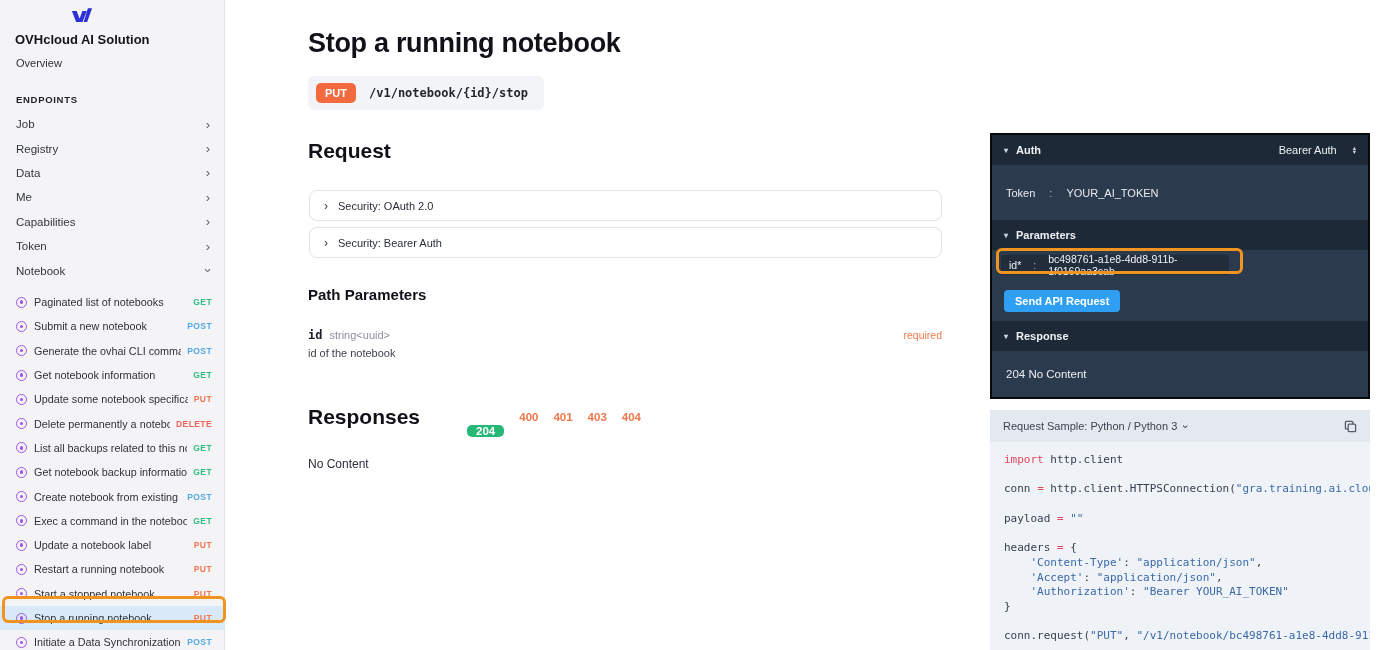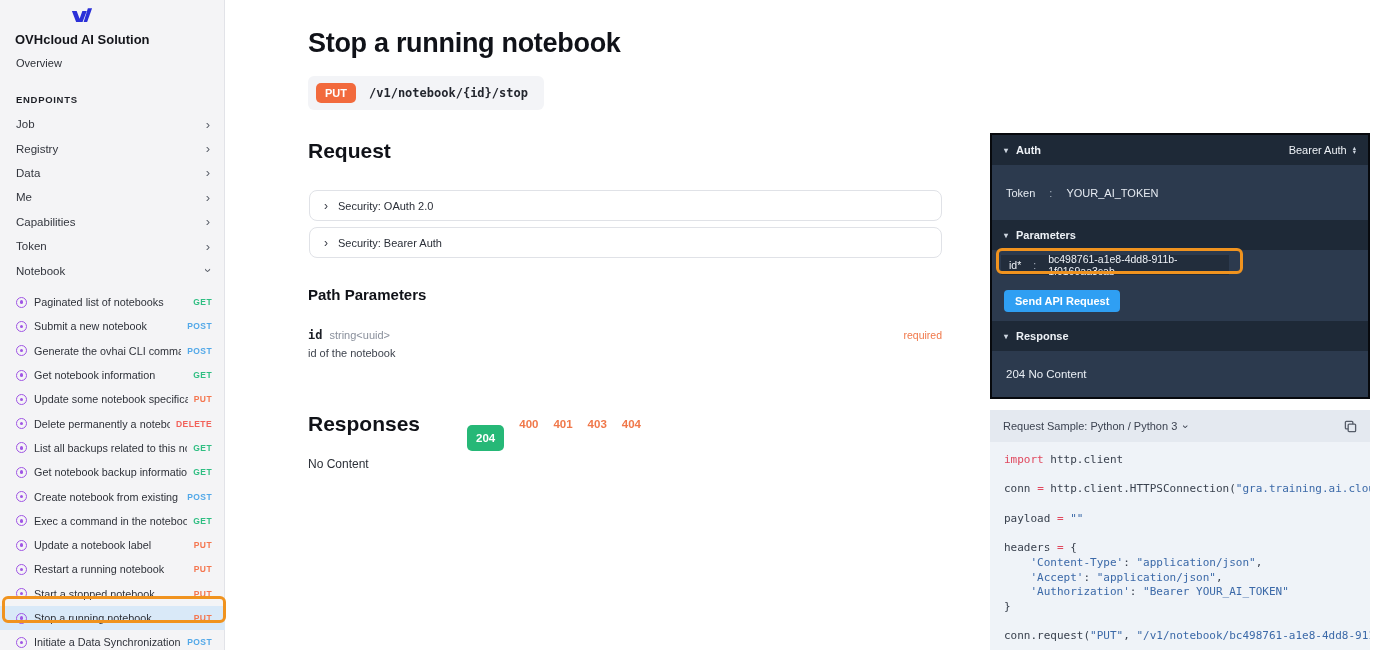--- a/index.html
+++ b/index.html
@@ -53,30 +53,30 @@
   .acc-label { font-size:11px; color:#2a2e37; }
   .h3-path { position:absolute; left:308px; top:286px; font-size:15px; font-weight:700; color:#101218; }
   .param-row { position:absolute; left:308px; top:328px; width:634px; display:flex; align-items:baseline; }
   .param-name { font-family:"DejaVu Sans Mono", monospace; font-size:12px; font-weight:700; color:#1c1f26; }
   .param-type { font-size:11px; color:#8a909c; margin-left:7px; flex:1; }
   .param-required { font-size:10.5px; color:#f0784a; }
   .param-desc { position:absolute; left:308px; top:347px; font-size:11px; color:#3f444e; }
   .responses-row { position:absolute; left:308px; top:397px; display:flex; align-items:center; }
   .responses-heading { font-size:21px; font-weight:700; color:#101218; margin-right:47px; }
   .resp-tabs { display:flex; align-items:center; gap:15px; }
-  .tab-active { background:#26b877; color:#fff; font-size:11.5px; font-weight:700; padding:7px 9px; border-radius:5px; cursor:pointer;margin-top:28px; }
+  .tab-active { background:#26b877; color:#fff; font-size:11.5px; font-weight:700; padding:0 9px; border-radius:5px; cursor:pointer;margin-top:28px; }
   .tab-plain { color:#f0784a; font-size:11.5px; font-weight:600; cursor:pointer; }
   .no-content { position:absolute; left:308px; top:457px; font-size:12px; color:#2c3038; }
 
   
   .auth-panel { position:absolute; left:990px; top:133px; width:380px; background:#2c3a4e; border:2px solid #07090d; }
   .dark-header { height:30px; background:#1e2937; display:flex; align-items:center; justify-content:space-between; padding:0 12px; }
   .dh-left { display:flex; align-items:center; gap:8px; font-size:11px; font-weight:600; color:#edf1f6; cursor:pointer; }
   .caret { font-size:8px; color:#cdd5df; }
-  .scheme { display:flex; align-items:center; gap:6px; font-size:11px; color:#edf1f6; cursor:pointer; }
+  .scheme { display:flex; align-items:center; gap:16px; font-size:11px; color:#edf1f6; cursor:pointer; }
   .sort-icon { display:flex; flex-direction:column; line-height:.55; font-size:6.5px; color:#cdd5df; }
   .token-row { height:55px; display:flex; align-items:center; padding:0 14px; font-size:11px; color:#e6ebf2; }
   .token-row .sep { margin:0 14px; color:#aab4c2; }
   .params-body { height:71px; position:relative; }
   .id-row { position:absolute; left:9px; top:5px; width:228px; height:20px; display:flex; align-items:center; font-size:10.5px; color:#eef2f7; padding:0 8px; background:#222d3c; }
   .id-row .sep { margin:0 12px; color:#aab4c2; }
   .send-btn { position:absolute; left:12px; top:40px; background:#2f9ff3; color:#fff; font-size:11px; font-weight:700; padding:5px 11px; border-radius:4px; border:none; cursor:pointer; font-family:"Liberation Sans",sans-serif; }
   .response-body { height:46px; display:flex; align-items:center; padding:0 14px; font-size:11.5px; color:#e9eef4; }
 
   

